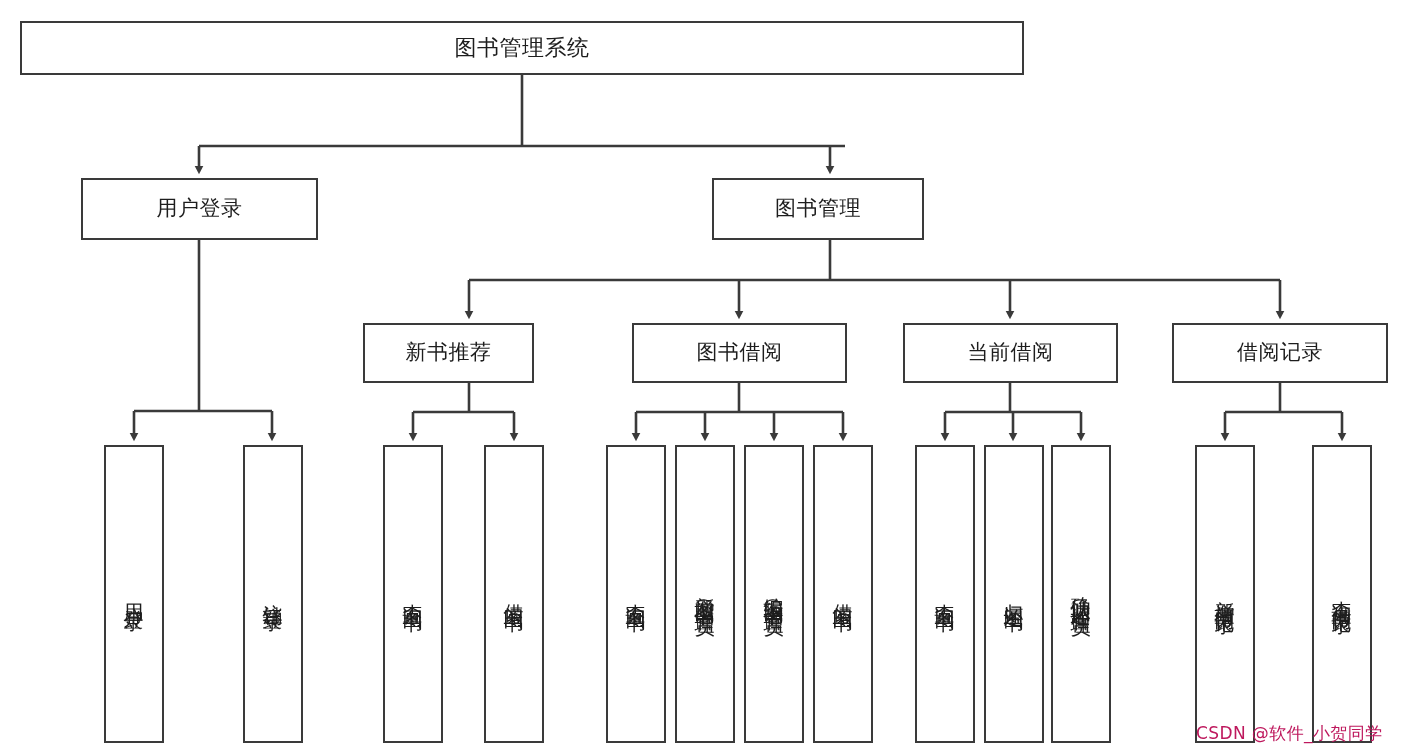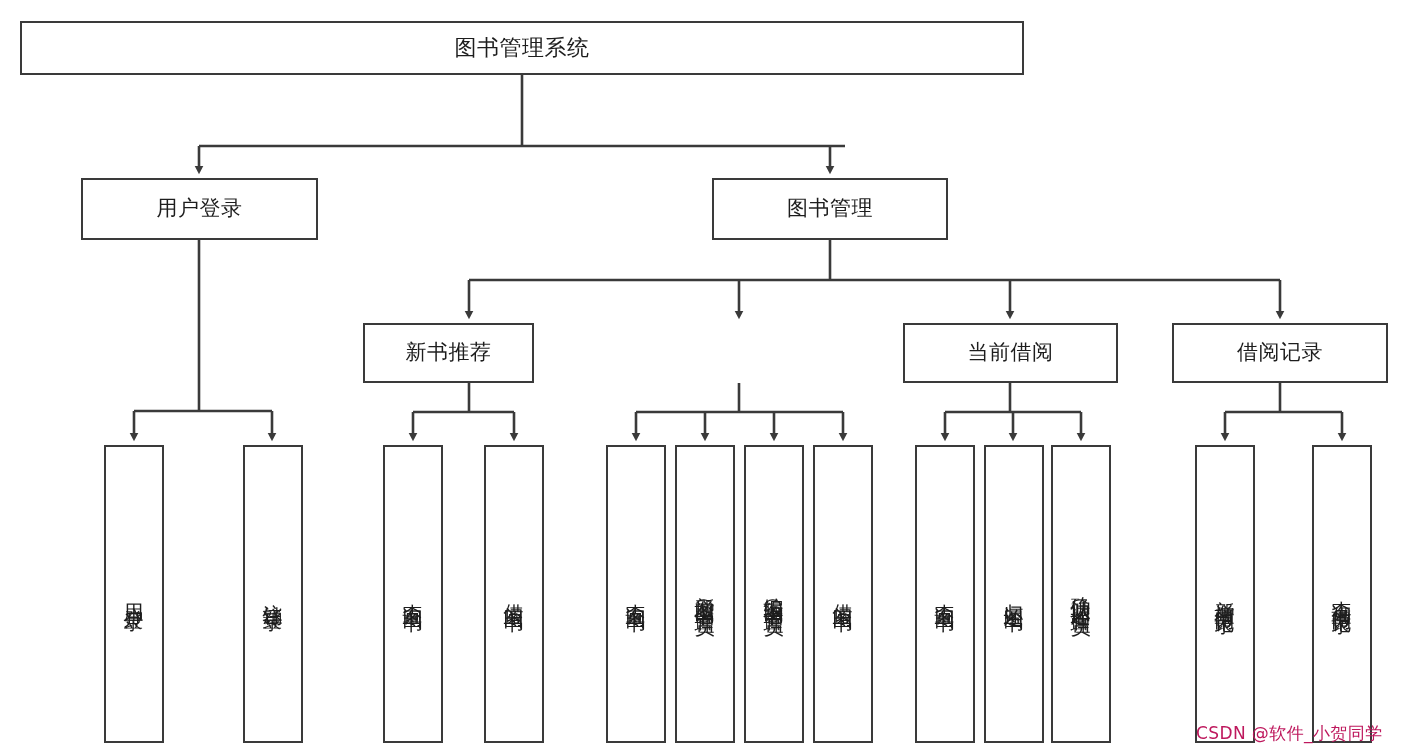--- a/index.html
+++ b/index.html
@@ -130,27 +130,30 @@
     </g>
   </svg>
 
   <div class="node horiz root" style="left:20px; top:13px; width:1004px; height:54px;">
     <span class="label">图书管理系统</span>
   </div>
 
   <div class="node horiz" style="left:81px; top:170px; width:237px; height:62px;">
     <span class="label">用户登录</span>
   </div>
-  <div class="node horiz" style="left:712px; top:170px; width:236px; height:62px;">
+  <div class="node horiz" style="left:712px; top:170px; width:212px; height:62px;">
     <span class="label">图书管理</span>
   </div>
 
   <div class="node horiz" style="left:363px; top:315px; width:171px; height:60px;">
     <span class="label">新书推荐</span>
   </div>
+  <div class="node horiz" style="left:632px; top:315px; width:215px; height:60px;">
+    <span class="label">图书借阅</span>
+  </div>
   <div class="node horiz" style="left:903px; top:315px; width:215px; height:60px;">
     <span class="label">当前借阅</span>
   </div>
   <div class="node horiz" style="left:1172px; top:315px; width:216px; height:60px;">
     <span class="label">借阅记录</span>
   </div>
 
   <div class="node vert" style="left:104px; top:437px; width:60px; height:298px;">
     <span class="label">用户登录</span>
   </div>

